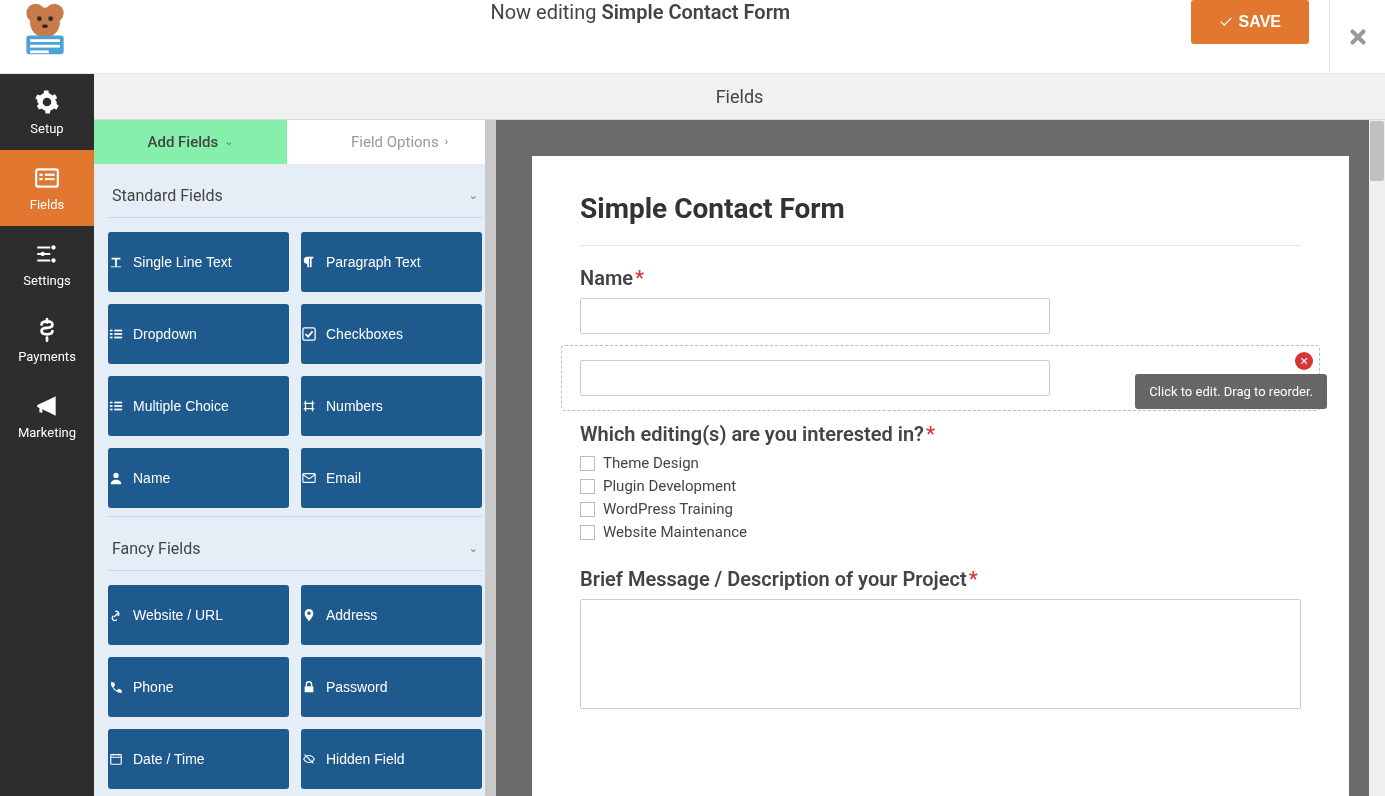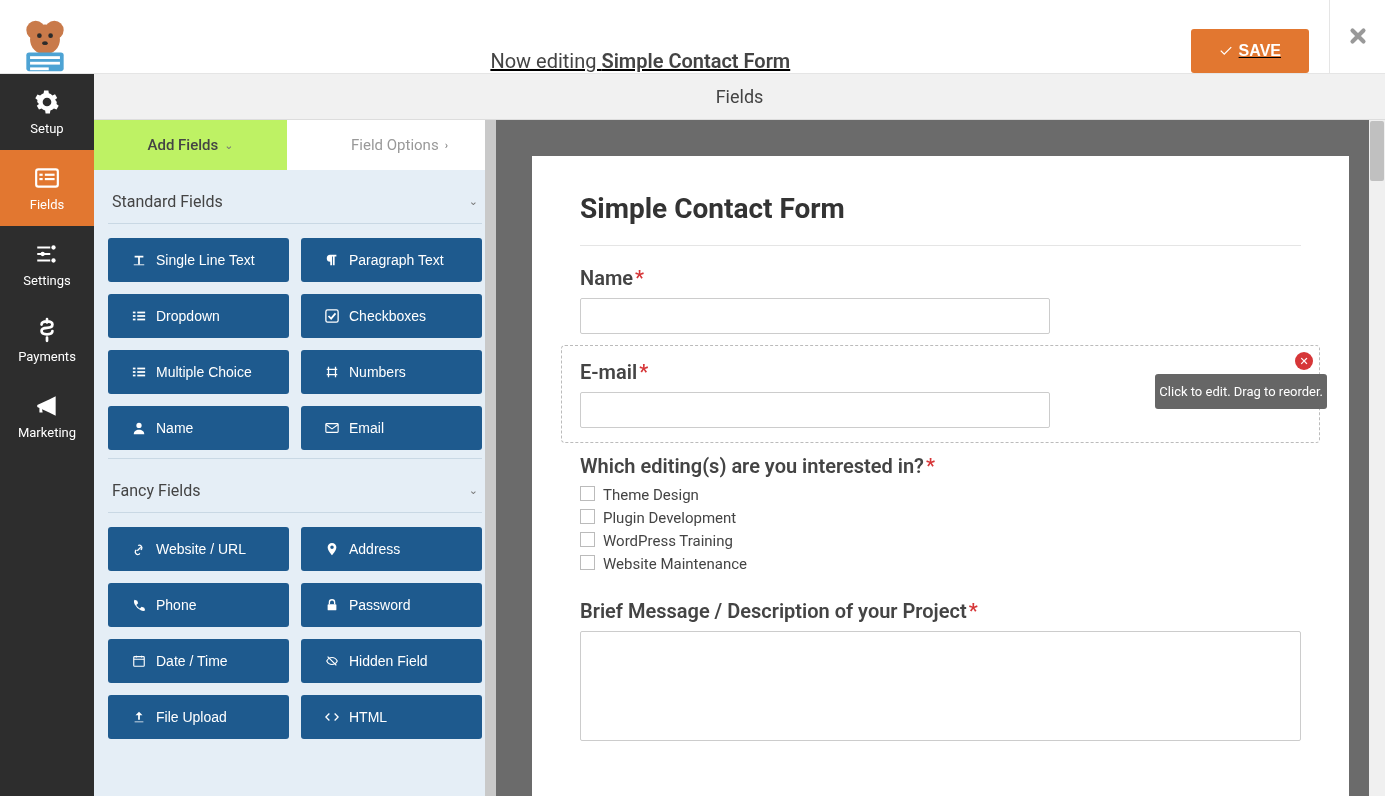--- a/index.html
+++ b/index.html
@@ -1,20 +1,20 @@
 <!DOCTYPE html>
 <html><head>
 <meta charset="utf-8">
 <style>
 * { box-sizing: border-box; margin: 0; padding: 0; }
 body { font-family: -apple-system, BlinkMacSystemFont, "Segoe UI", Roboto, Arial, sans-serif; background: #fff; overflow: hidden; }
 
 .app { display: flex; flex-direction: column; height: 796px; width: 1385px; position: relative; }
 
-.topbar { height: 74px; display: flex; align-items: flex-end; border-bottom: 1px solid #e5e5e5; position: relative; text-decoration: underline; }
+.topbar { height: 74px; display: flex; align-items: flex-start; border-bottom: 1px solid #e5e5e5; position: relative; }
 .logo { width: 90px; display: flex; align-items: center; justify-content: center; }
 .logo svg { width: 56px; height: 56px; }
 .topbar-title { flex: 1; text-align: center; font-size: 20px; color: #444; font-weight: 400; }
 .topbar-title strong { font-weight: 600; }
 .save-btn { background: #e27730; color: #fff; border: none; padding: 0 28px; height: 44px; font-size: 16px; font-weight: 600; border-radius: 3px; margin-right: 20px; cursor: pointer; display: flex; align-items: center; gap: 6px; }
 .close-btn { width: 56px; height: 74px; display: flex; align-items: center; justify-content: center; border-left: 1px solid #e5e5e5; cursor: pointer; color: #999; font-size: 28px; }
 
 .body { display: flex; flex: 1; min-height: 0; }
 
 .nav { width: 94px; background: #2d2d2d; display: flex; flex-direction: column; }
@@ -26,50 +26,50 @@
 
 .section-header { height: 46px; background: #f1f1f1; border-bottom: 1px solid #ddd; display: flex; align-items: center; justify-content: center; font-size: 18px; color: #444; }
 
 .workspace { flex: 1; display: flex; min-height: 0; }
 
 .sidebar { width: 402px; background: #e5eef6; display: flex; flex-direction: column; position: relative; }
 .sidebar-scroll-indicator { position: absolute; right: 0; top: 0; bottom: 0; width: 11px; background: #c9c9c9; }
 
 .tabs { display: flex; height: 50px; background: #fff; }
 .tab { flex: 1; display: flex; align-items: center; justify-content: center; font-size: 15px; color: #444; cursor: pointer; gap: 6px; }
-.tab.active { background: #bef264; font-weight: 500; }
+.tab.active { background: #86efac; font-weight: 500; }
 .tab.inactive { background: #fff; color: #999; margin-left: 16px; }
 
 .panel { padding: 0 14px 14px 14px; overflow-y: auto; }
 
 .group-header { display: flex; justify-content: space-between; align-items: center; padding: 22px 4px 12px 4px; border-bottom: 1px solid #c9d8e4; font-size: 16px; color: #444; cursor: pointer; }
 
 .field-grid { display: grid; grid-template-columns: 1fr 1fr; gap: 12px; padding: 14px 0 8px 0; border-bottom: 1px solid #c9d8e4; }
 .field-grid.noborder { border-bottom: none; }
-.field-btn { background: #1e5a8e; color: #fff; border: none; height: 44px; border-radius: 3px; display: flex; align-items: center; padding: 0 24px; font-size: 14px; cursor: pointer; gap: 10px; }
+.field-btn { background: #1e5a8e; color: #fff; border: none; height: 60px; border-radius: 3px; display: flex; align-items: center; padding: 0 1px; font-size: 14px; cursor: pointer; gap: 10px; }
 .field-btn svg { width: 14px; height: 14px; fill: #fff; flex-shrink: 0; }
 
 .preview { flex: 1; background: #6b6b6b; padding: 36px 36px 0 36px; overflow-y: auto; position: relative; }
 .preview-scroll { position: absolute; right: 0; top: 0; width: 16px; height: 100%; background: #f0f0f0; }
 .preview-scroll-thumb { position: absolute; top: 1px; right: 1px; width: 14px; height: 60px; background: #c0c0c0; border-radius: 2px; }
 
 .form-canvas { background: #fff; padding: 36px 48px; min-height: 700px; }
 .form-title { font-size: 28px; font-weight: 700; color: #333; padding-bottom: 20px; margin-bottom: 20px; border-bottom: 1px solid #e5e5e5; }
 
 .form-field { margin-bottom: 26px; position: relative; }
 .form-field.hovered { border: 1px dashed #bbb; padding: 14px 18px; margin: -15px -19px 11px -19px; border-radius: 4px; }
 .form-label { font-size: 20px; color: #444; font-weight: 600; display: block; margin-bottom: 8px; }
 .form-label .req { color: #d63638; margin-left: 2px; }
 .form-input { width: 470px; max-width: 100%; height: 36px; border: 1px solid #ccc; border-radius: 2px; padding: 0 8px; font-size: 14px; }
 .form-textarea { width: 100%; height: 110px; border: 1px solid #ccc; border-radius: 2px; padding: 8px; font-size: 14px; resize: none; }
 
 .delete-badge { position: absolute; top: 6px; right: 6px; width: 18px; height: 18px; border-radius: 50%; background: #d63638; color: #fff; display: flex; align-items: center; justify-content: center; font-size: 11px; cursor: pointer; }
-.tooltip { position: absolute; top: 28px; right: -8px; background: #666; color: #fff; font-size: 13px; padding: 10px 4px; border-radius: 3px; white-space: nowrap; }
-
-.checkbox-row { display: flex; gap: 8px; margin-bottom: 5px; font-size: 15px; color: #444; }
+.tooltip { position: absolute; top: 28px; right: -8px; background: #666; color: #fff; font-size: 13px; padding: 10px 14px; border-radius: 3px; white-space: nowrap; }
+
+.checkbox-row { display: flex; align-items: center; gap: 8px; margin-bottom: 5px; font-size: 15px; color: #444; }
 .checkbox-row input { width: 15px; height: 15px; border: 1px solid #bbb; appearance: none; background: #fff; }
 
 .chev { font-size: 11px; color: #777; }
 </style>
 </head>
 <body>
 
 <div class="app">
   <div class="topbar">
     <div class="logo">
@@ -292,21 +292,20 @@
             <div class="form-title">Simple Contact Form</div>
 
             <div class="form-field">
               <label class="form-label"><span>Name</span><span class="req">*</span></label>
               <input class="form-input" type="text" style="">
             </div>
 
             <div class="form-field hovered">
               <div class="delete-badge">✕</div>
               <div class="tooltip">Click to edit. Drag to reorder.</div>
-              <label class="form-label"><span>E-mail</span><span class="req">*</span></label>
               <input class="form-input" type="text" style="">
             </div>
 
             <div class="form-field">
               <label class="form-label"><span>Which editing(s) are you interested in?</span><span class="req">*</span></label>
               <div class="checkbox-row">
                   <input type="checkbox" style="">
                   <span>Theme Design</span>
                 </div>
               <div class="checkbox-row">

